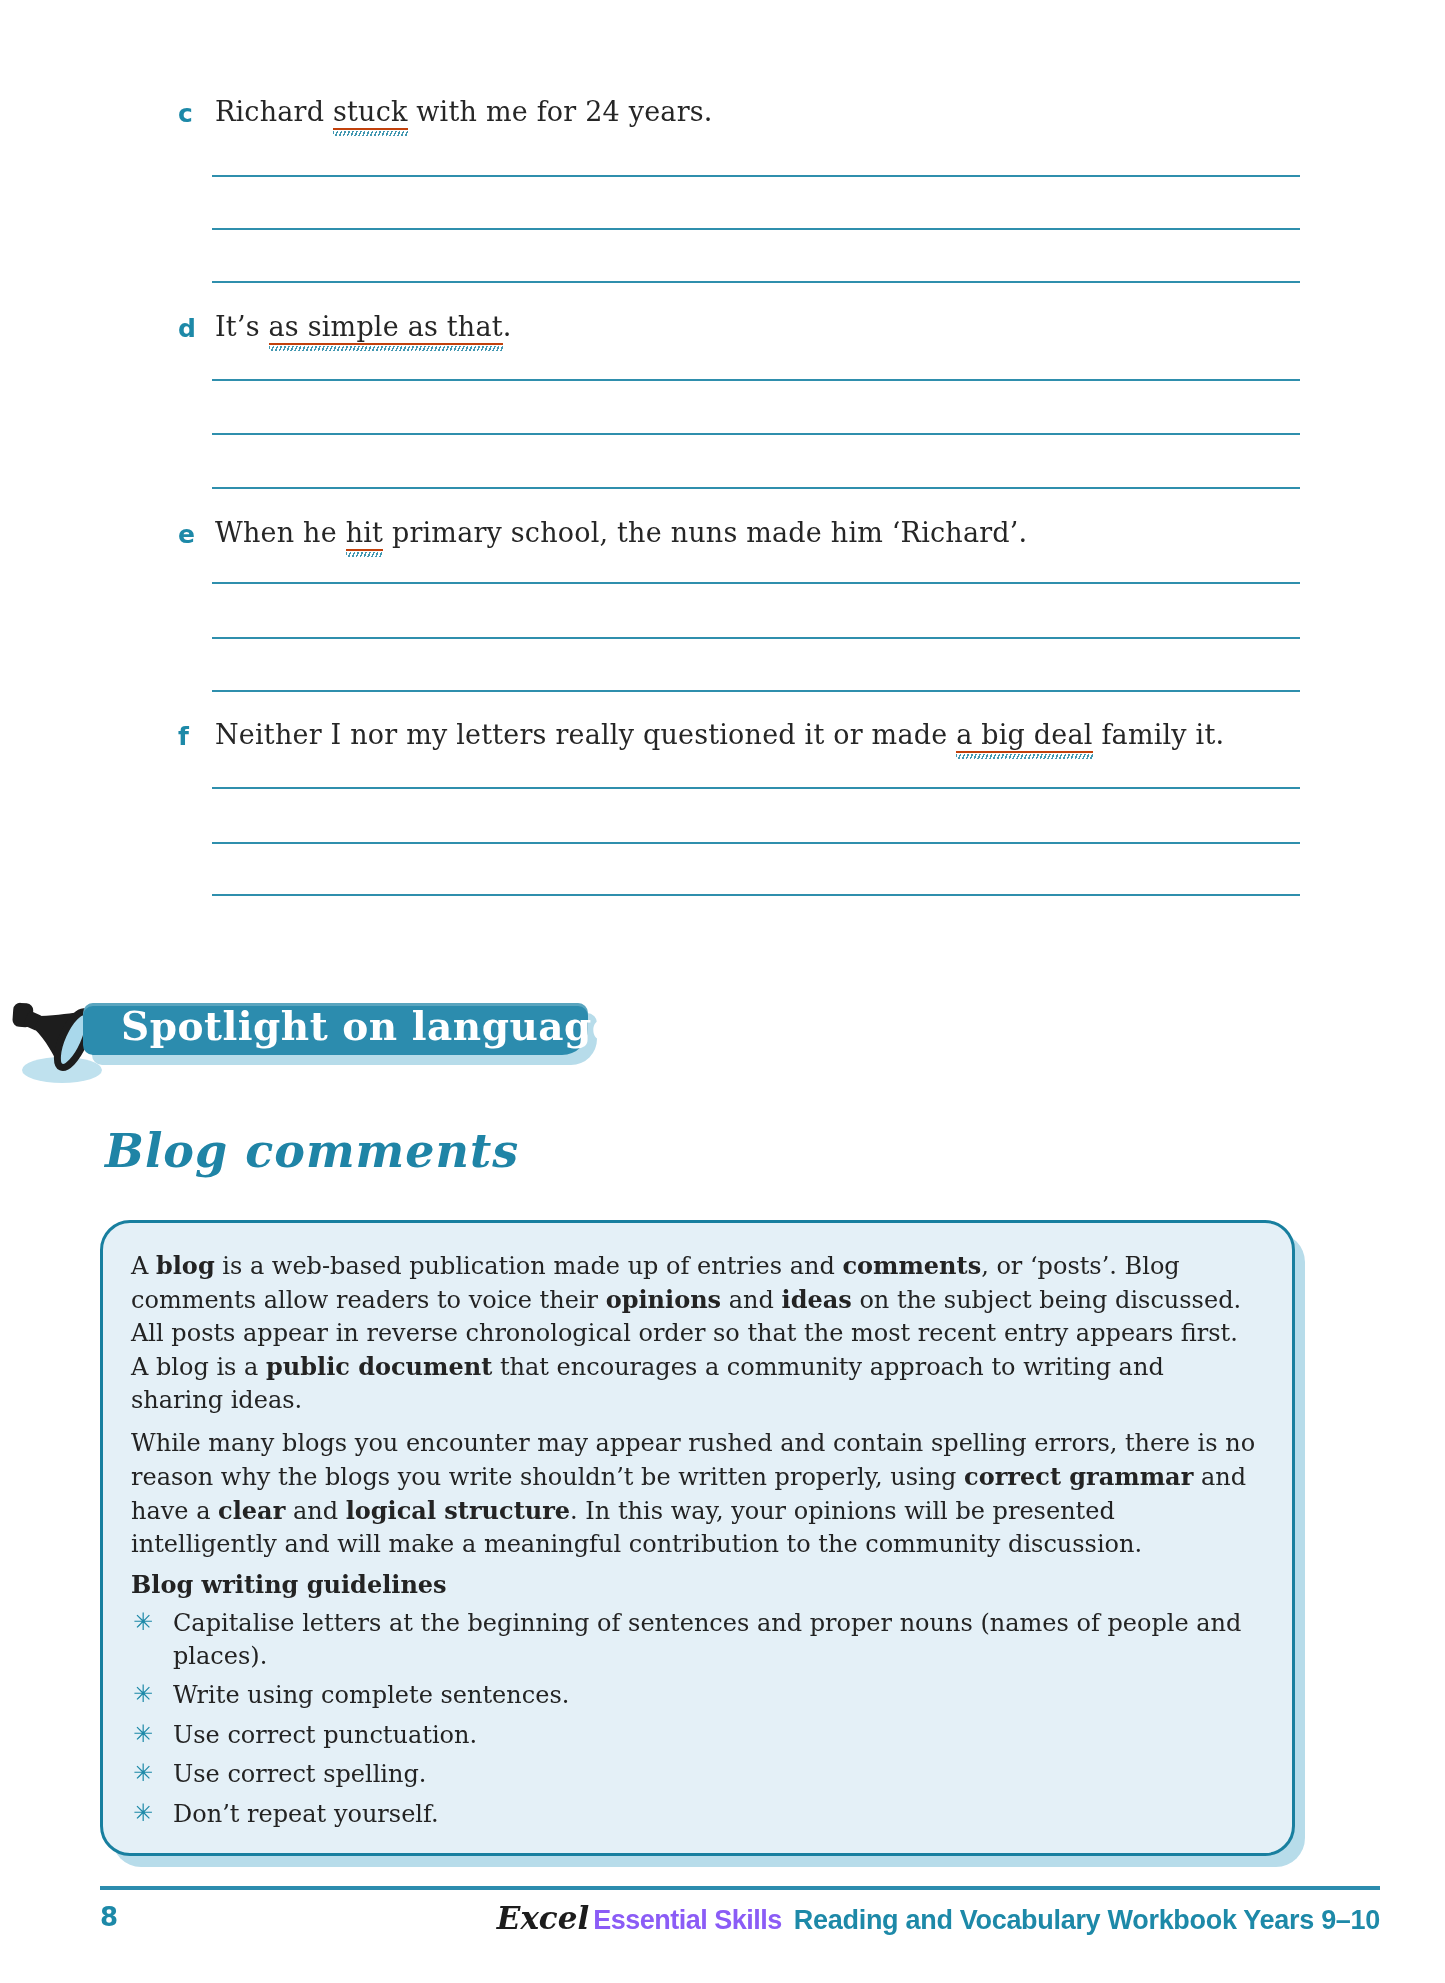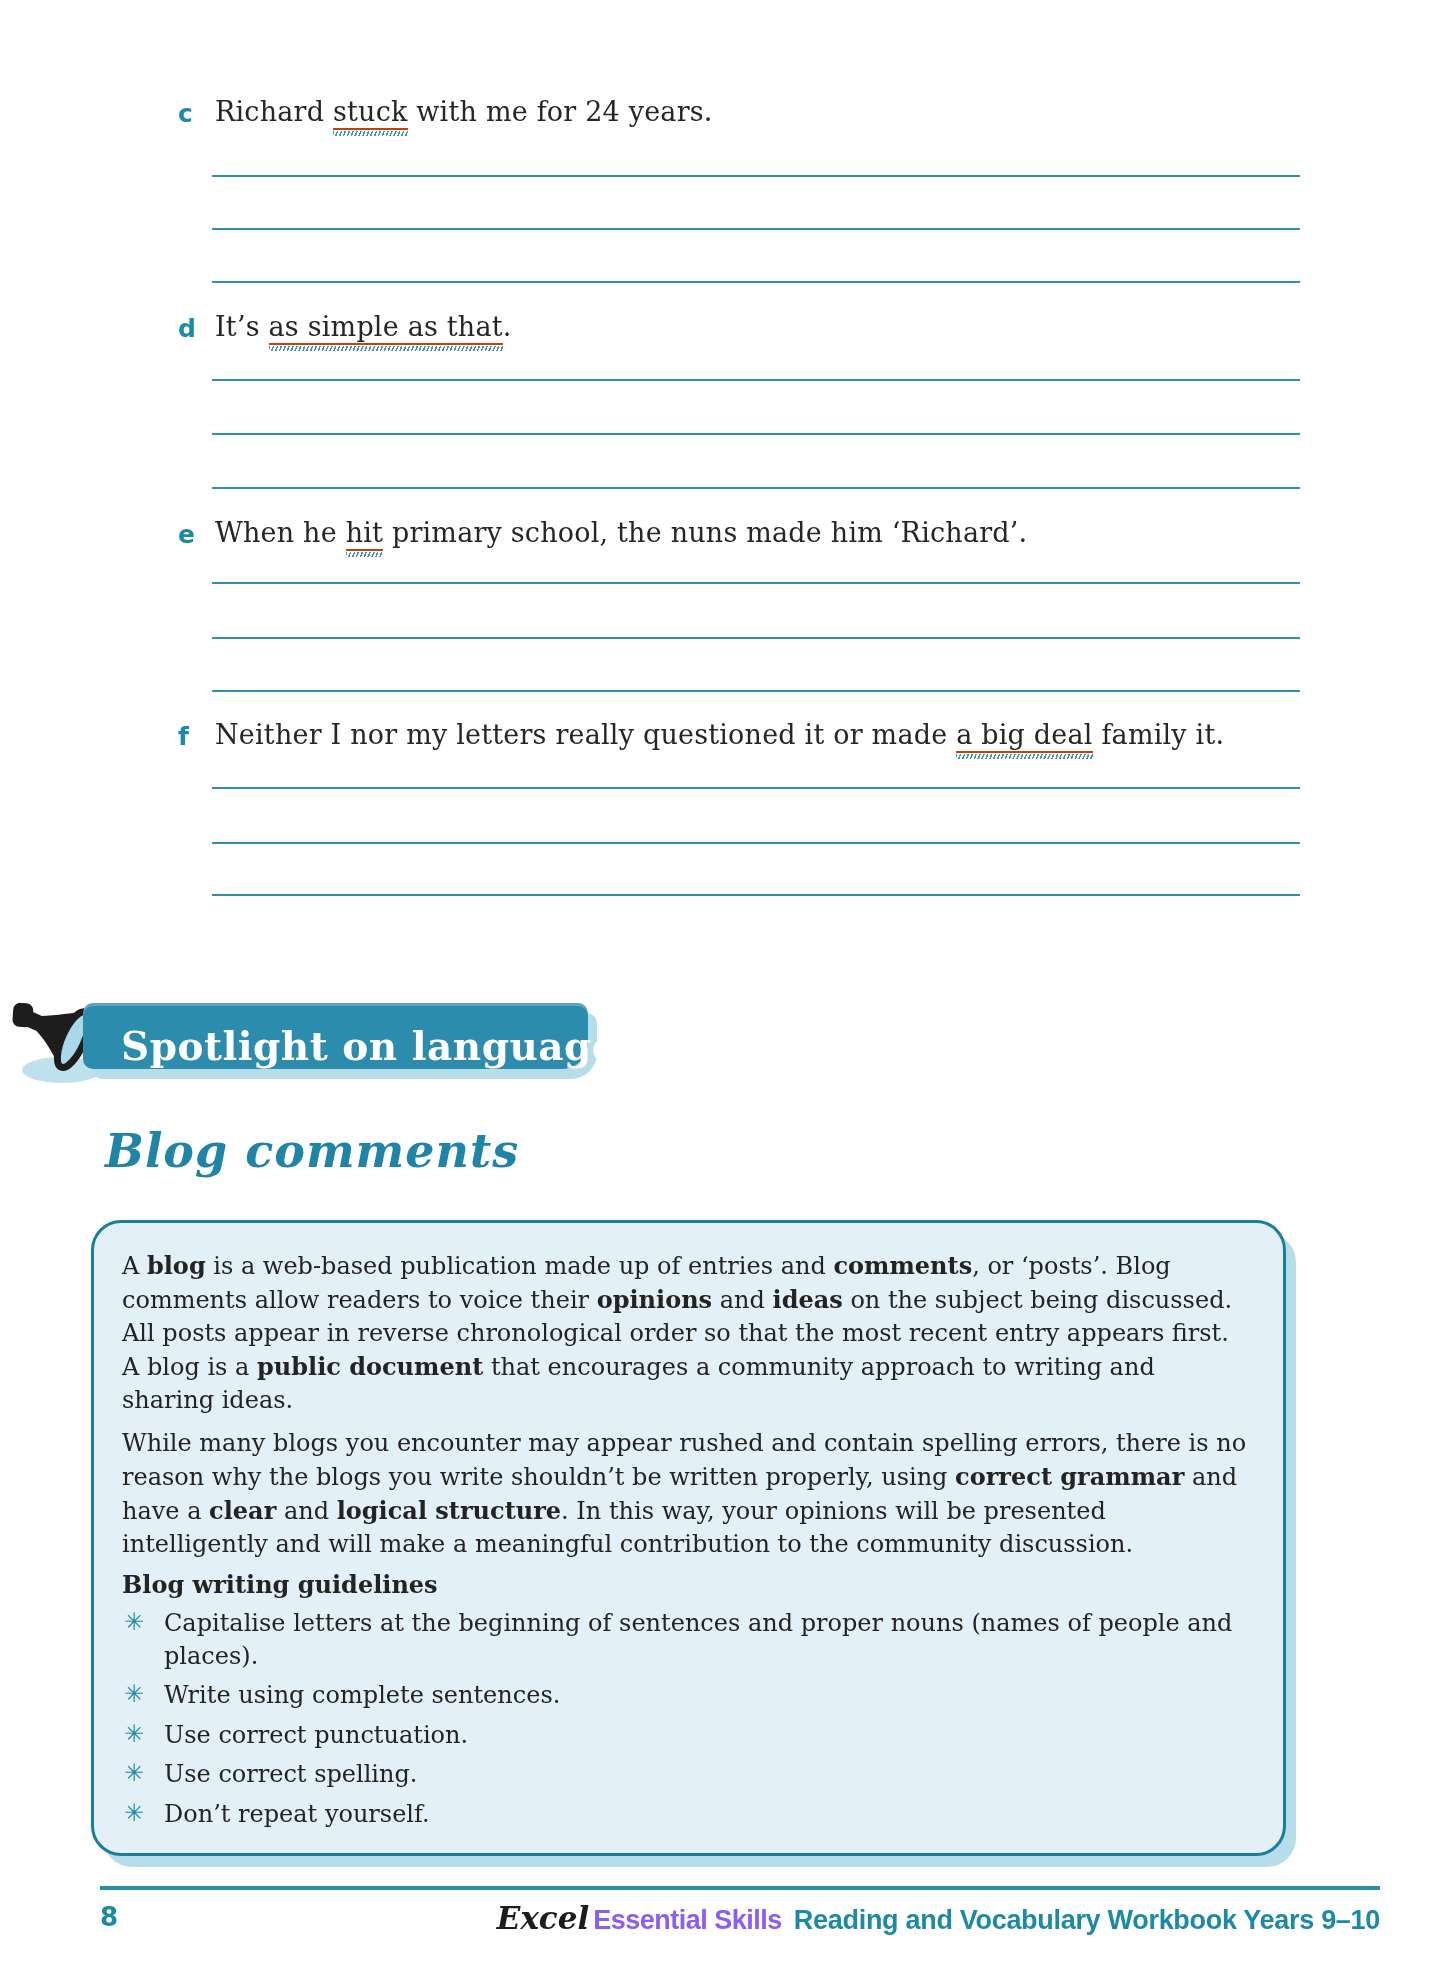--- a/index.html
+++ b/index.html
@@ -35,44 +35,44 @@
     background:repeating-linear-gradient(112deg, rgba(45,140,168,0.9) 0 1.5px, rgba(255,255,255,0) 1.5px 3.6px);
   }
   .write-line {
     position:absolute; left:212px; width:1088px; height:2px;
     background:#2f8fad;
   }
 
   
   .banner {
     position:absolute; left:83px; top:1003px;
-    width:505px; height:66px;
+    width:505px; height:52px;
     background:#2c8cae;
     border-radius:10px 10px 26px 10px;
     box-shadow:9px 10px 0 #b7dcea, inset 0 3px 0 rgba(255,255,255,0.22);
-    display:flex; align-items:flex-end;
+    display:flex; align-items:flex-start;
     padding-left:38px; box-sizing:border-box;
   }
   .banner-label {
     color:#ffffff; font-family:"DejaVu Serif", serif;
     font-weight:bold; font-size:39px; letter-spacing:0.5px;
     white-space:nowrap;
   }
   .spot-icon { position:absolute; left:10px; top:986px; width:118px; height:102px; }
 
   
   .section-heading {
     position:absolute; left:105px; top:1124px;
     font-family:"DejaVu Serif", serif; font-style:italic; font-weight:bold;
     font-size:46px; color:#1f84a6; letter-spacing:1px;
   }
 
   
   .info-box {
-    position:absolute; left:91px; top:1220px; width:1195px;
+    position:absolute; left:100px; top:1220px; width:1195px;
     box-sizing:border-box;
     background:#e4f0f7;
     border:3px solid #187f9f;
     border-radius:30px;
     box-shadow:11px 12px 0 -1px #b7dcea;
     padding:26px 30px 20px 28px;
   }
   .box-para { margin:0 0 9px 0; font-size:24px; line-height:1.38; color:#232323; }
   .box-para b { font-weight:bold; }
   .box-heading { margin:4px 0 8px 0; font-size:24px; font-weight:bold; color:#232323; }

